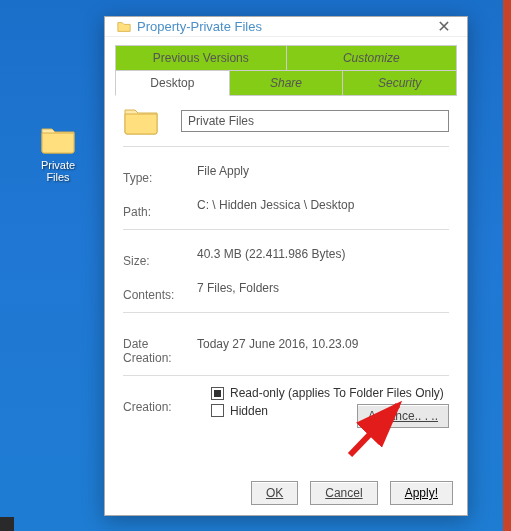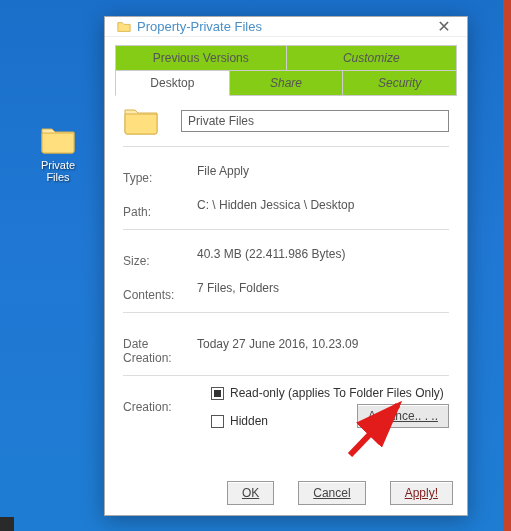--- a/index.html
+++ b/index.html
@@ -110,25 +110,25 @@
     font-size: 12px;
     color: #444;
     cursor: pointer;
     box-shadow: inset 0 1px 0 #fff;
     text-decoration: underline;
   }
   .btn.advance { margin-left: auto; padding: 4px 10px; background: #e8e8e8; }
   .dialog-buttons {
     display: flex;
     justify-content: flex-end;
-    gap: 24px;
+    gap: 12px;
     padding: 10px 14px;
     border-top: none;
   }
-  .btn.disabled { color: #7f1d1d; }
+  .btn.disabled { color: #000000; }
   .arrow {
     position: absolute;
     left: 340px;
     top: 395px;
     pointer-events: none;
   }
   .rightbar {
     position: absolute;
     right: 0; top: 0;
     width: 8px; height: 100%;
@@ -216,21 +216,21 @@
 
     <div class="divider"></div>
 
     <div class="attr-group">
       <div class="label-col">Creation:</div>
       <div class="attr-boxes">
         <div class="chk-row">
           <span class="chk filled"></span>
           <span>Read-only (applies To Folder Files Only)</span>
         </div>
-        <div class="chk-row" style="align-items:flex-end;">
+        <div class="chk-row" style="align-items:flex-start;">
           <span class="chk"></span>
           <span>Hidden</span>
           <button class="btn advance">Advance.. . ..</button>
         </div>
       </div>
     </div>
   </div>
 
   <div class="dialog-buttons">
     <button class="btn">OK</button>

